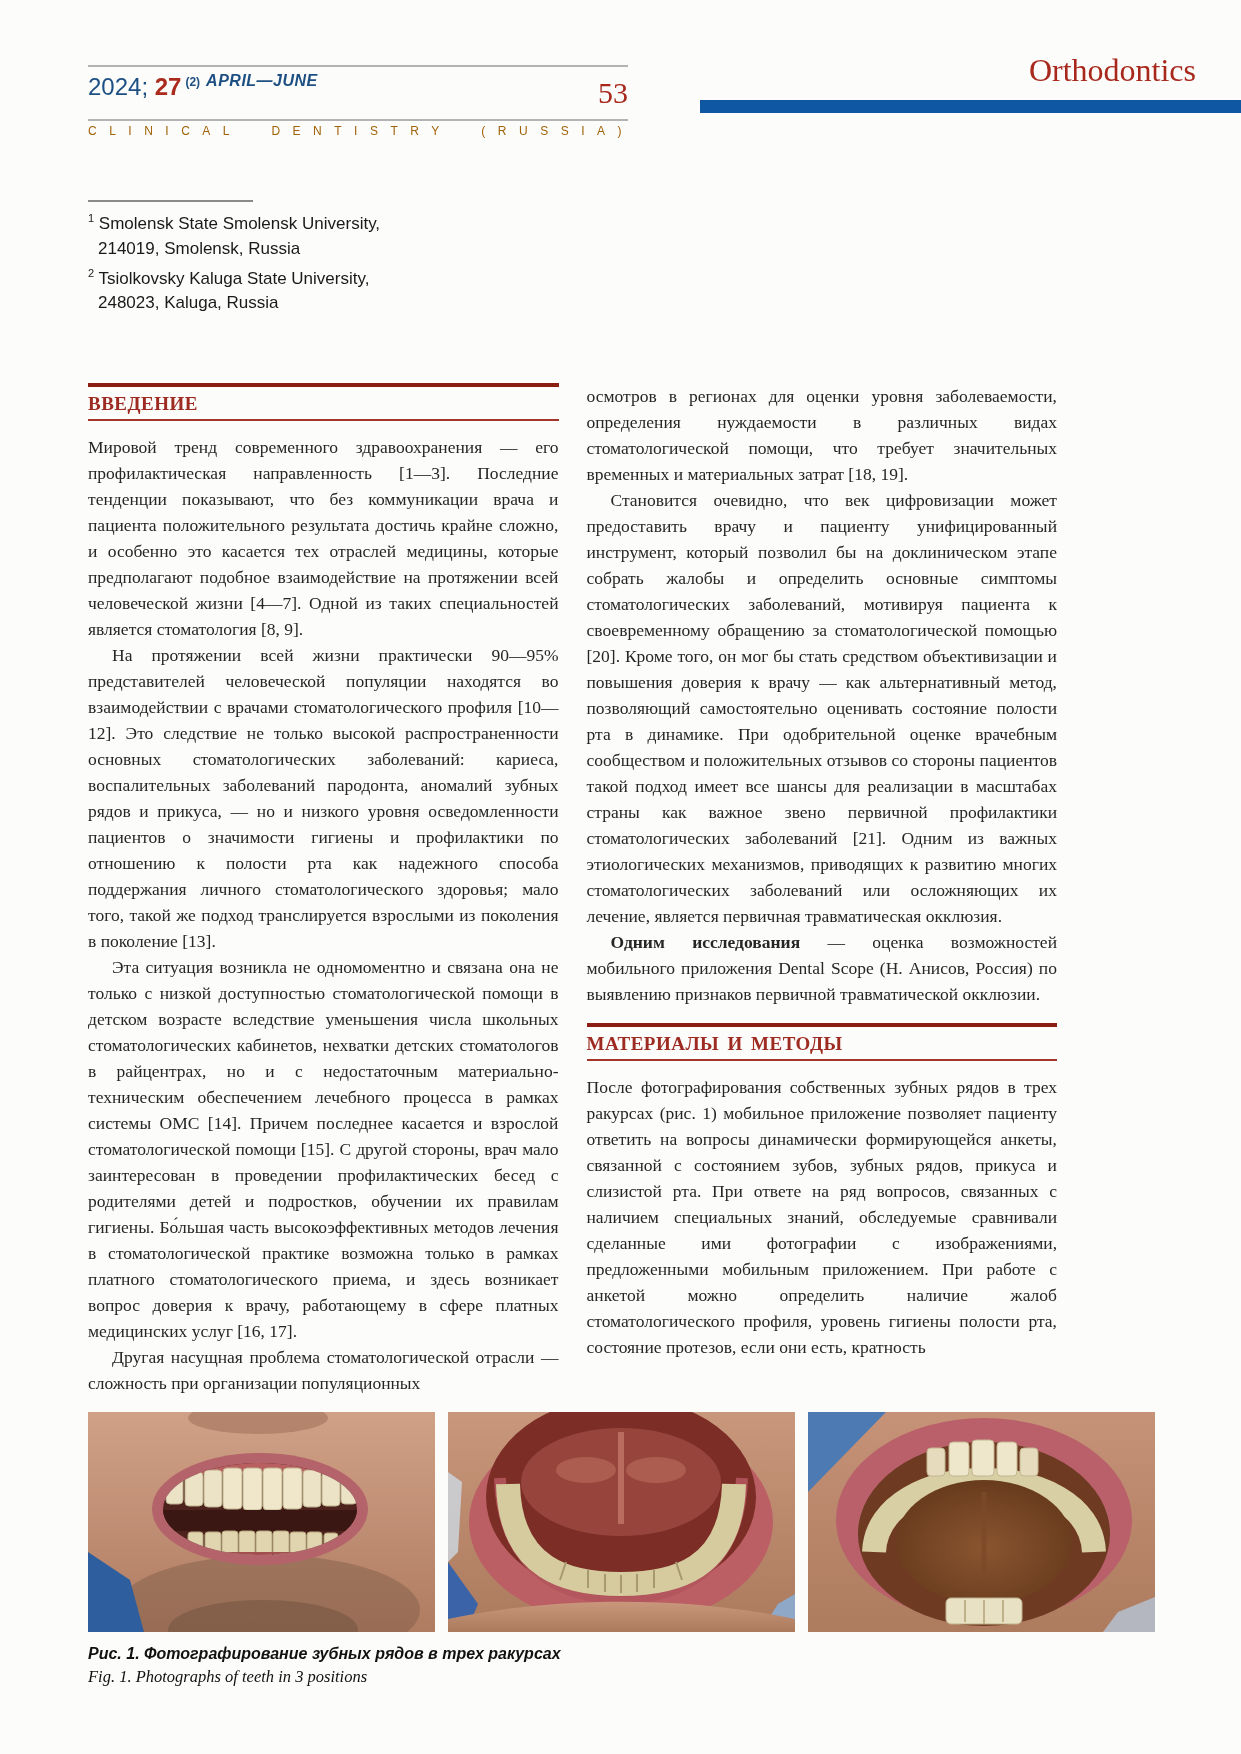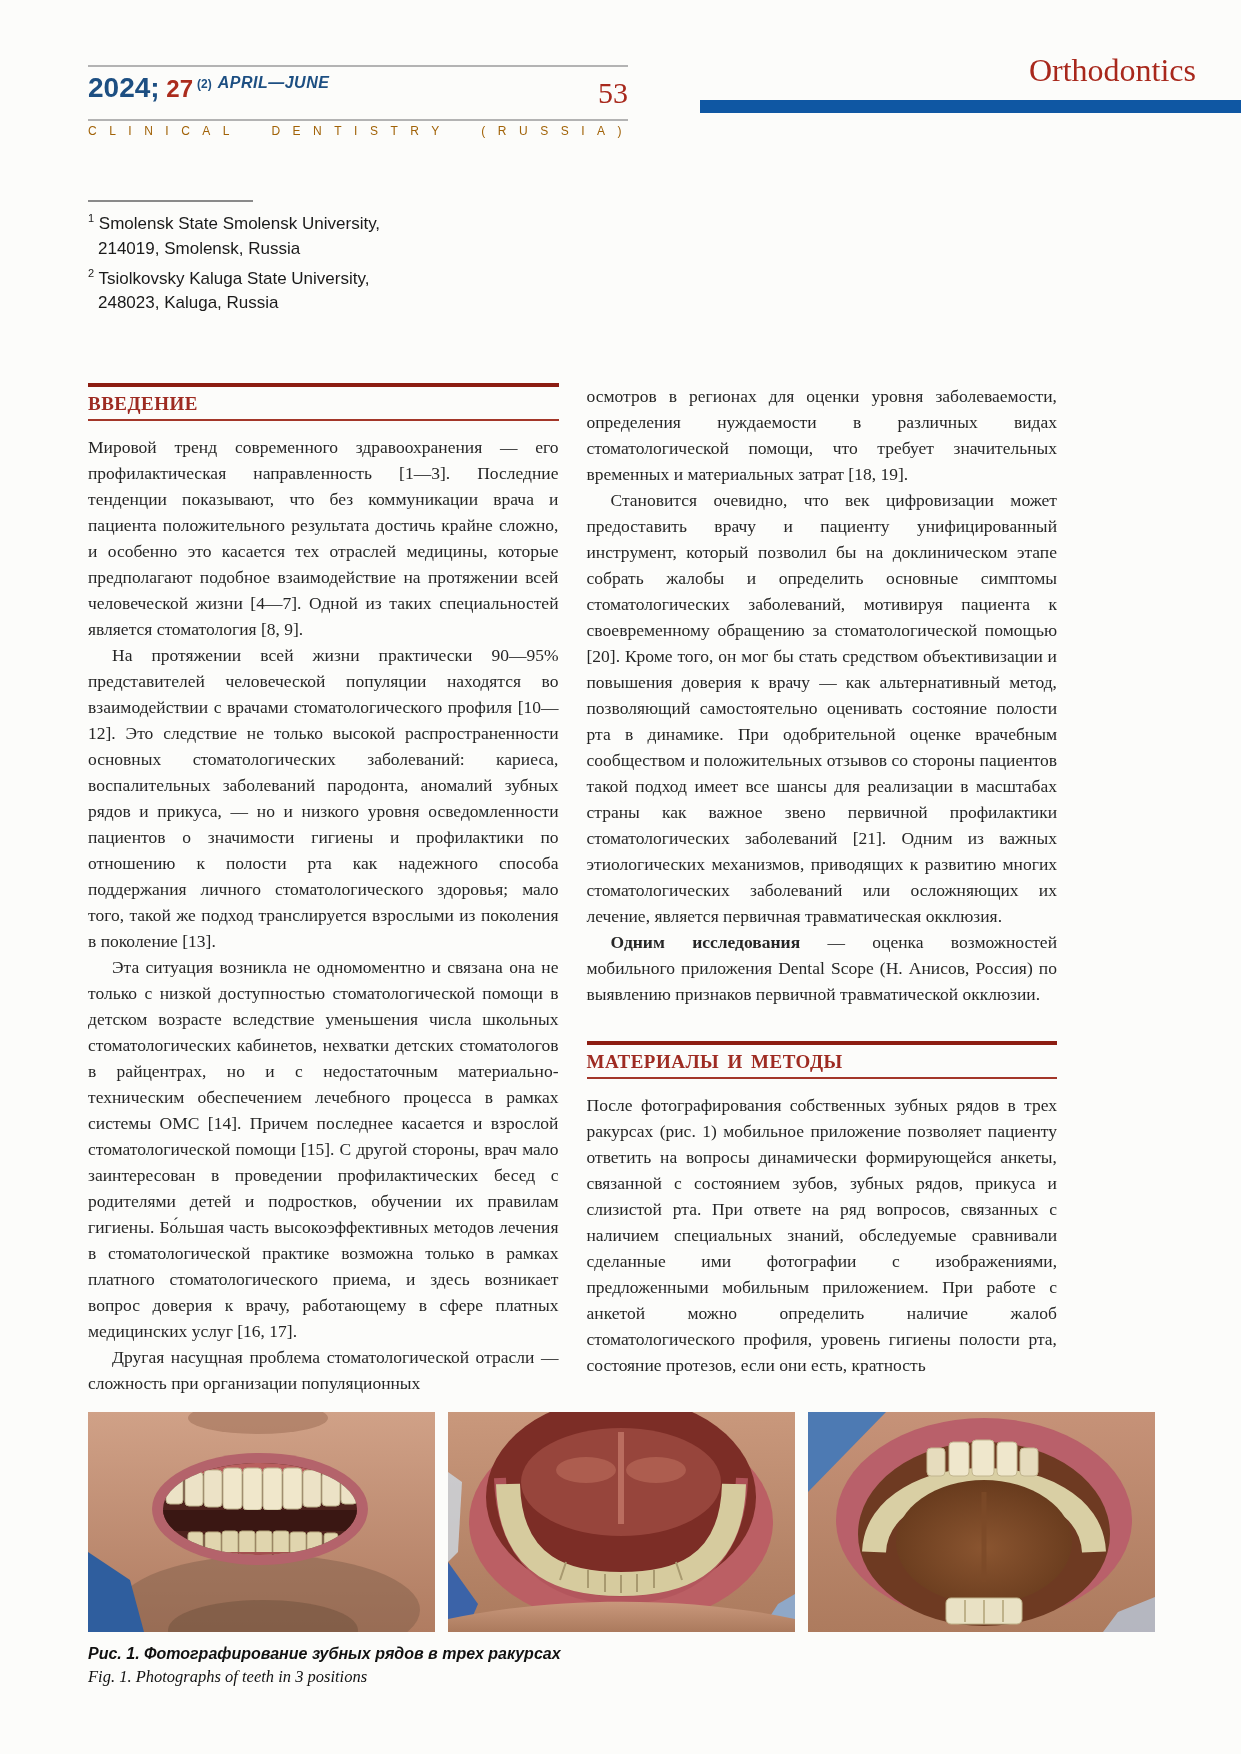--- a/index.html
+++ b/index.html
@@ -3,21 +3,21 @@
 <meta charset="utf-8">
 <style>
   html,body{margin:0;padding:0;}
   body{width:1241px;height:1754px;background:#fcfcfa;position:relative;
        font-family:"Liberation Serif",serif;color:#262626;}
   .abs{position:absolute;}
 
   
   .rule-gray{background:#b3b3b3;height:1.5px;}
   .volume-line{left:88px;top:72px;font-family:"Liberation Sans",sans-serif;white-space:nowrap;}
-  .vol-year{font-size:28px;font-weight:bold;color:#1d4f82;}
+  .vol-year{font-size:24px;font-weight:normal;color:#1d4f82;}
   .vol-num{font-size:24px;font-weight:bold;color:#ab2c1d;}
   .vol-issue{font-size:12px;font-weight:bold;color:#1d4f82;vertical-align:9px;margin-left:4px;}
   .vol-season{font-size:16px;font-weight:bold;font-style:italic;color:#1d4f82;vertical-align:9px;margin-left:6px;letter-spacing:.5px;}
   .page-number{left:88px;top:76px;width:540px;text-align:right;font-size:30px;color:#a8281c;}
   .journal-name{left:88px;top:124px;width:560px;font-family:"Liberation Sans",sans-serif;
       font-size:12px;color:#a16207;letter-spacing:12.5px;word-spacing:14px;white-space:nowrap;}
   .section-title{right:45px;top:52px;font-size:32px;color:#a8281c;}
   .blue-bar{left:700px;top:100px;width:541px;height:13px;background:#0f57a3;}
 
   
@@ -30,21 +30,21 @@
   
   .columns{left:88px;top:383px;width:969px;height:1026px;display:flex;gap:28px;overflow:hidden;}
   .col{flex:1;min-width:0;}
   .body-text p{margin:0;font-size:17.5px;line-height:26px;text-align:justify;}
   .body-text p.indent{text-indent:24px;}
   .sec-head{margin:0 0 13px 0;}
   .sec-head .thick{height:4px;background:#8c1d12;}
   .sec-head .label{font-weight:bold;font-size:19px;color:#9e2b22;letter-spacing:.5px;
       padding:6px 0 4px 0;word-spacing:3px;}
   .sec-head .thin{height:1.5px;background:#a33629;}
-  .mm-head{margin-top:34px;}
+  .mm-head{margin-top:16px;}
 
   
   .figure-row{left:88px;top:1412px;width:1067px;display:flex;gap:13px;}
   .photo{width:347px;height:220px;overflow:hidden;background:#b98a70;}
   .photo svg{display:block;}
   .fig-caption{left:88px;top:1642px;line-height:23px;}
   .cap-ru{font-family:"Liberation Sans",sans-serif;font-style:italic;font-weight:bold;
       font-size:16px;color:#111;}
   .cap-en{font-style:italic;font-size:16.5px;color:#111;}
 </style>

